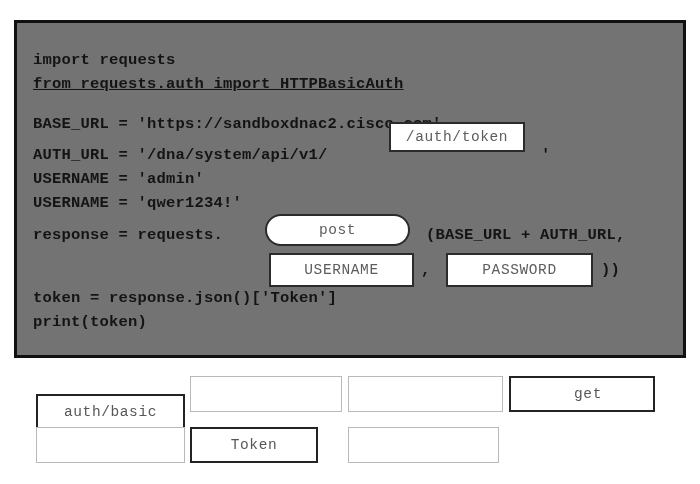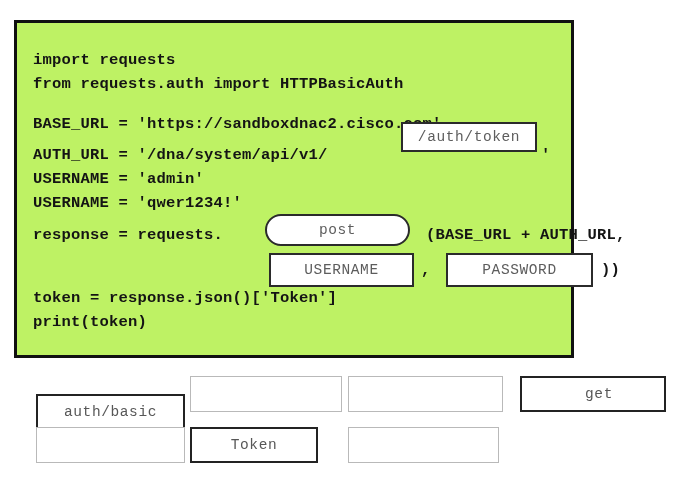--- a/index.html
+++ b/index.html
@@ -16,25 +16,25 @@
     font-family: "Liberation Mono", "DejaVu Sans Mono", monospace;
     color: #111111;
     -webkit-font-smoothing: none;
   }
 
   
   #code-panel {
     position: absolute;
     left: 14px;
     top: 20px;
-    width: 560px;
+    width: 672px;
     height: 338px;
     box-sizing: border-box;
     border: 3px solid #111111;
-    background: #bef264;
+    background: #737373;
   }
 
   .code-line {
     position: absolute;
     white-space: pre;
     font-family: "Liberation Mono", "DejaVu Sans Mono", monospace;
     font-size: 15.5px;
     font-weight: bold;
     letter-spacing: 0.2px;
     color: #141414;
@@ -77,27 +77,27 @@
     border: 1px solid #b9b9b9;
   }
 </style>
 </head>
 <body>
 
 <div id="code-panel">
 
   <div class="code-line" style="left:16px; top:30px;">import requests</div>
 
-  <div class="code-line" style="left:16px; top:54px;">from requests.auth import HTTPBasicAuth</div>
+  <div class="code-line" style="left:16px; top:54px;text-decoration:underline;">from requests.auth import HTTPBasicAuth</div>
 
   <div class="code-line" style="left:16px; top:94px;">BASE_URL = 'https://sandboxdnac2.cisco.com'</div>
 
   <div class="code-line" style="left:16px; top:125px;">AUTH_URL = '/dna/system/api/v1/</div>
 
-  <div class="inline-slot" style="left:372px; top:99px; width:136px; height:30px;margin-left:12px;">/auth/token</div>
+  <div class="inline-slot" style="left:372px; top:99px; width:136px; height:30px;">/auth/token</div>
 
   <div class="code-line" style="left:524px; top:125px;">'</div>
 
   <div class="code-line" style="left:16px; top:149px;">USERNAME = 'admin'</div>
 
   <div class="code-line" style="left:16px; top:173px;">USERNAME = 'qwer1234!'</div>
 
   <div class="code-line" style="left:16px; top:205px;">response = requests.</div>
 
   <div class="inline-slot" style="left:248px; top:191px; width:145px; height:32px;border-radius:16px;">post</div>
@@ -120,21 +120,21 @@
 </div>
 
 <div id="answer-bank">
 
   <div class="bank-tile filled" style="left:36px; top:376px; width:149px; height:36px;margin-top:18px;">auth/basic</div>
 
   <div class="bank-tile empty" style="left:190px; top:376px; width:152px; height:36px;"></div>
 
   <div class="bank-tile empty" style="left:348px; top:376px; width:155px; height:36px;"></div>
 
-  <div class="bank-tile filled" style="left:520px; top:376px; width:146px; height:36px;padding-left:12px;">get</div>
+  <div class="bank-tile filled" style="left:509px; top:376px; width:146px; height:36px;padding-left:12px;">get</div>
 
   <div class="bank-tile empty" style="left:36px; top:427px; width:149px; height:36px;"></div>
 
   <div class="bank-tile filled" style="left:190px; top:427px; width:128px; height:36px;">Token</div>
 
   <div class="bank-tile empty" style="left:348px; top:427px; width:151px; height:36px;"></div>
 
 </div>
 
 </body></html>

